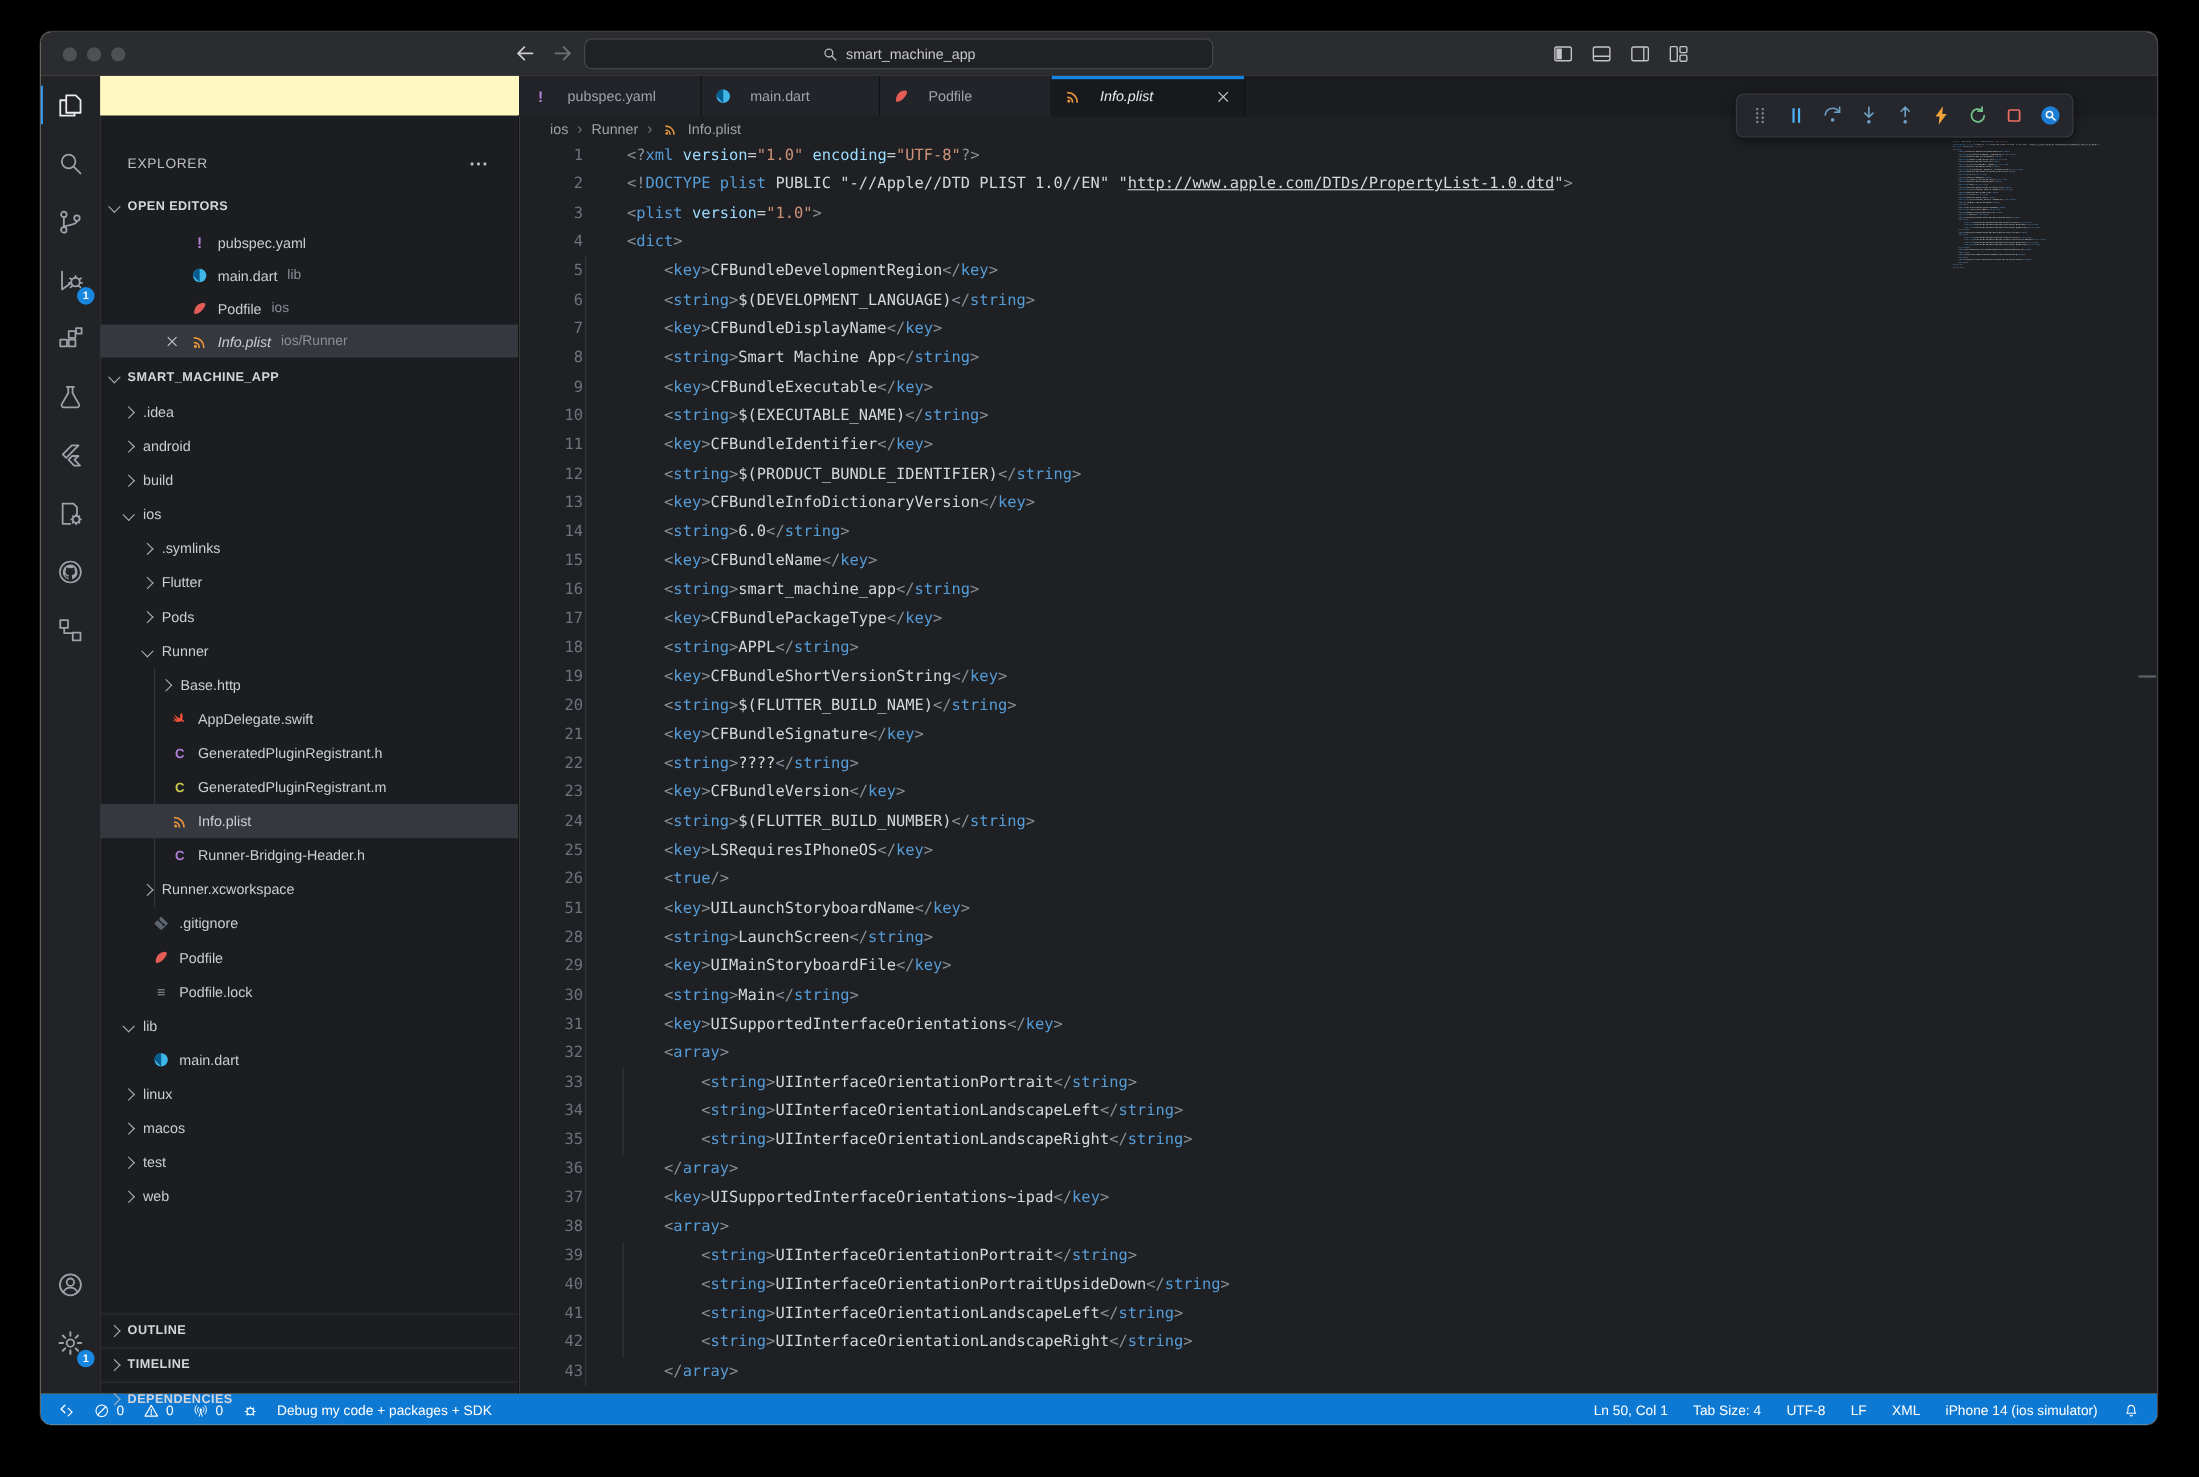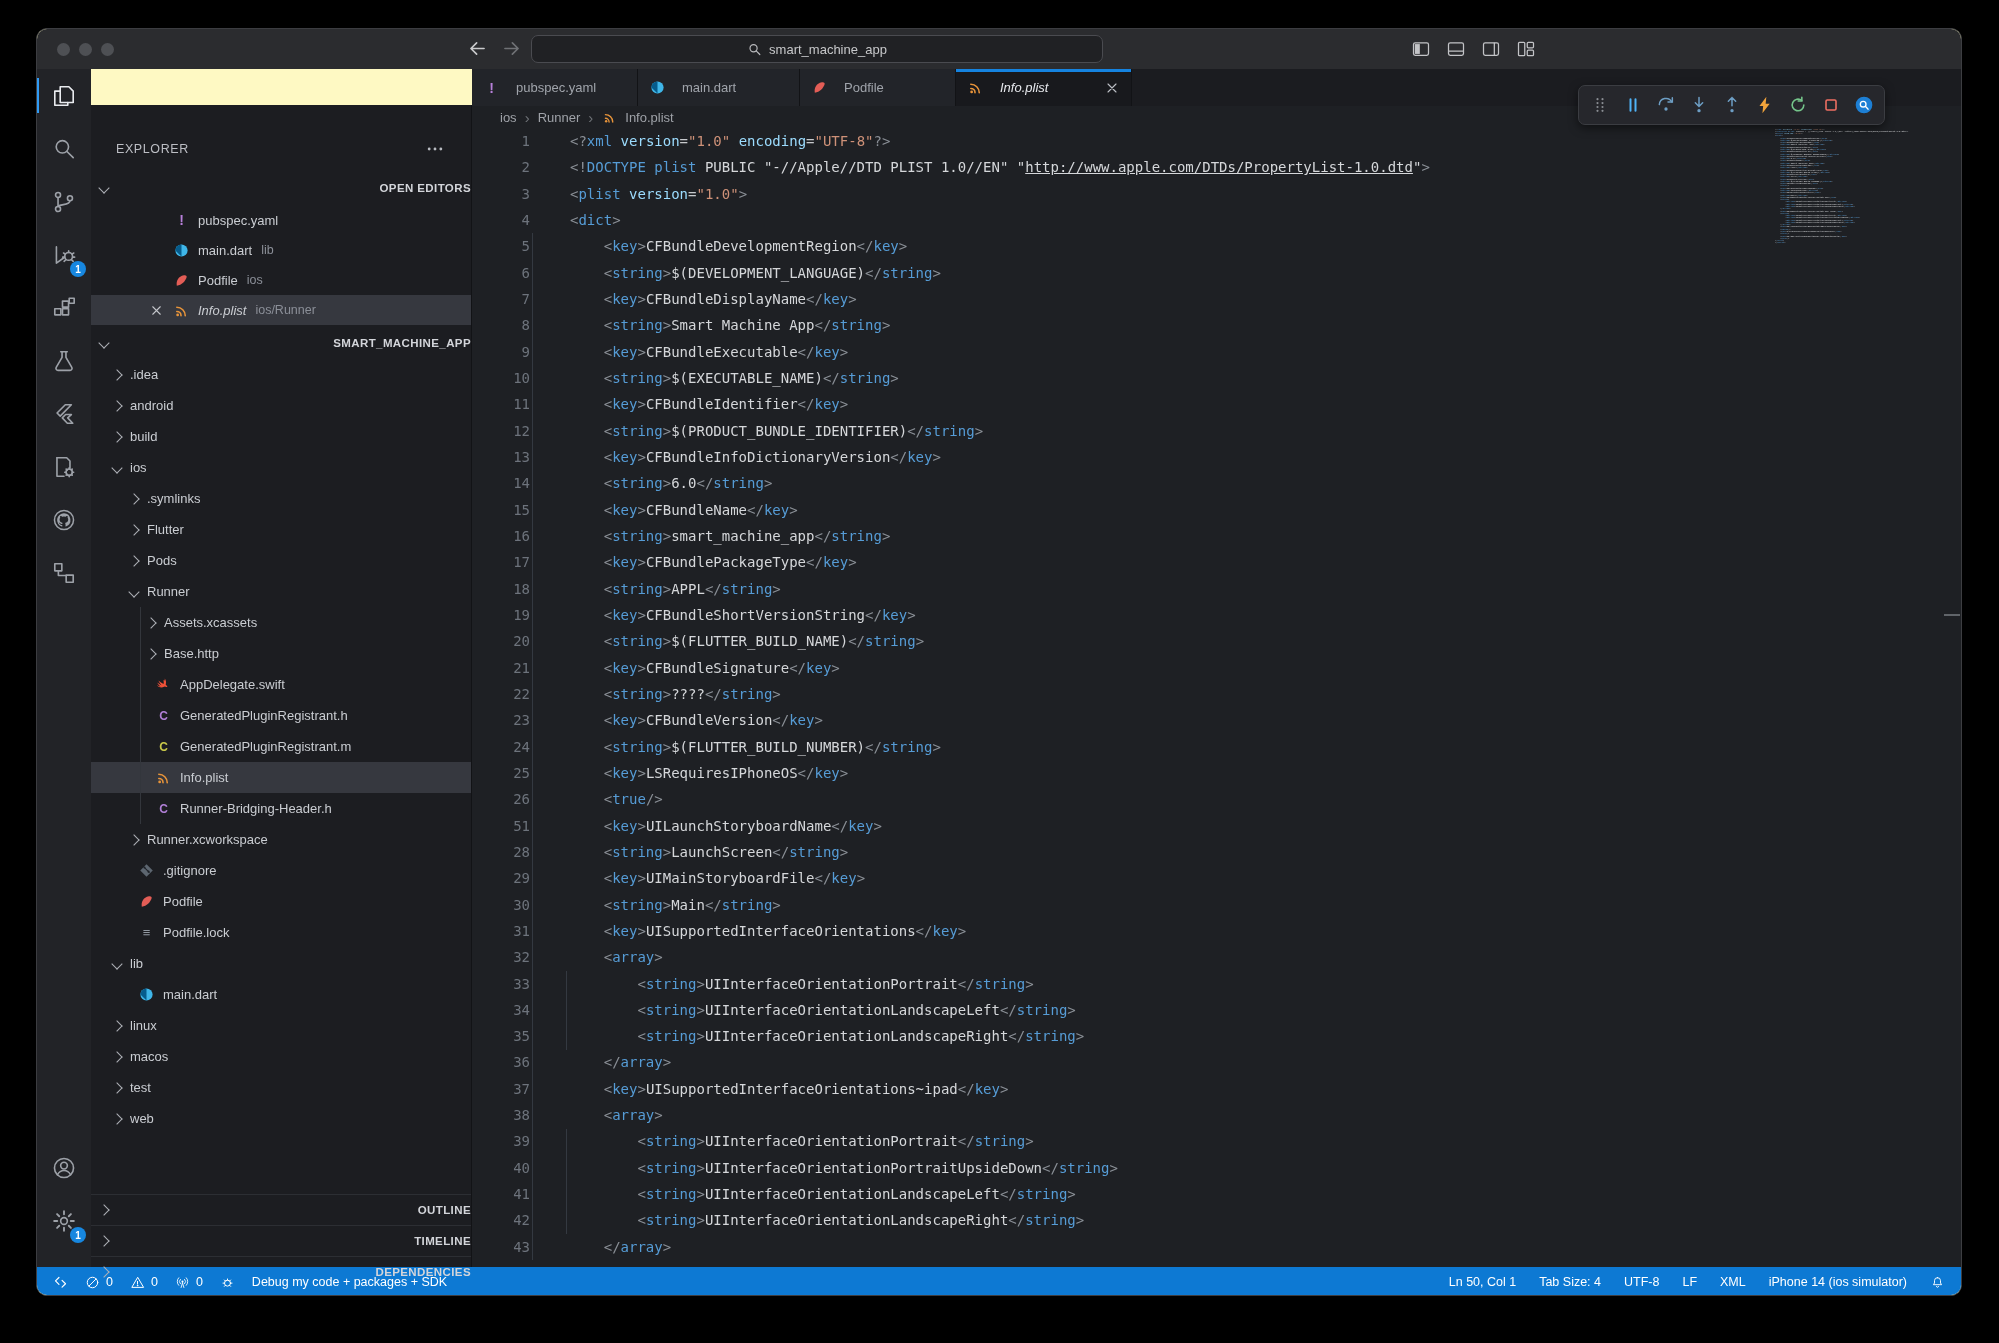--- a/index.html
+++ b/index.html
@@ -39,21 +39,21 @@
   .badge{position:absolute;right:5px;bottom:4px;min-width:16px;height:16px;border-radius:9px;
          background:#1787e0;color:#fff;font-size:10px;font-weight:700;
          display:flex;align-items:center;justify-content:center;padding:0 3px;box-sizing:border-box;}
 
   
   .sidebar{width:380px;background:#1c1d21;position:relative;flex-shrink:0;border-right:1px solid #121316;margin-top:36px;}
   .sb-title{position:absolute;left:25px;top:29px;height:30px;line-height:30px;
             font-size:12.5px;color:#bcbec4;letter-spacing:.6px;}
   .sb-more{position:absolute;right:26px;top:34px;width:20px;height:20px;color:#b9bcc2;}
   .sec{position:absolute;left:0;right:0;height:30px;display:flex;align-items:center;
-       font-weight:700;font-size:11.5px;color:#d3d5da;letter-spacing:.4px;padding-left:9px;gap:8px;box-sizing:border-box;justify-content:space-between;}
+       font-weight:700;font-size:11.5px;color:#d3d5da;letter-spacing:.4px;padding-left:9px;gap:8px;box-sizing:border-box;}
   .sec.bordered{border-top:1px solid #2c2e33;height:31px;}
   .chev{width:7px;height:7px;border-right:1.5px solid #aeb1b7;border-bottom:1.5px solid #aeb1b7;
         transform:rotate(-45deg);flex-shrink:0;}
   .chev.down{transform:rotate(45deg);}
   .oe-list{position:absolute;left:0;right:0;top:100px;}
   .oe{height:30px;display:flex;align-items:center;padding-left:58px;font-size:13px;color:#cacdd2;box-sizing:border-box;}
   .oe.selected{background:#36383f;}
   .oe .xslot{width:24px;height:18px;color:#c4c6cb;display:flex;align-items:center;}
   .oe .xslot .ico{width:15px;height:15px;}
   .oe .fico{margin:0 8px 0 0;}
@@ -385,25 +385,20 @@
           </div>
           <div class="tr">
             <span style="width:39px;flex-shrink:0"></span>
             <span class="chev "></span>
             <span class="lbl">Pods</span>
           </div>
           <div class="tr">
             <span style="width:39px;flex-shrink:0"></span>
             <span class="chev down"></span>
             <span class="lbl">Runner</span>
-          </div>
-          <div class="tr">
-            <span style="width:56px;flex-shrink:0"></span>
-            <span class="chev "></span>
-            <span class="lbl">Assets.xcassets</span>
           </div>
           <div class="tr">
             <span style="width:56px;flex-shrink:0"></span>
             <span class="chev "></span>
             <span class="lbl">Base.http</span>
           </div>
           <div class="tr">
             <span style="width:64px;flex-shrink:0"></span>
             <span class="fico ico">
               <svg viewBox="0 0 16 16">

